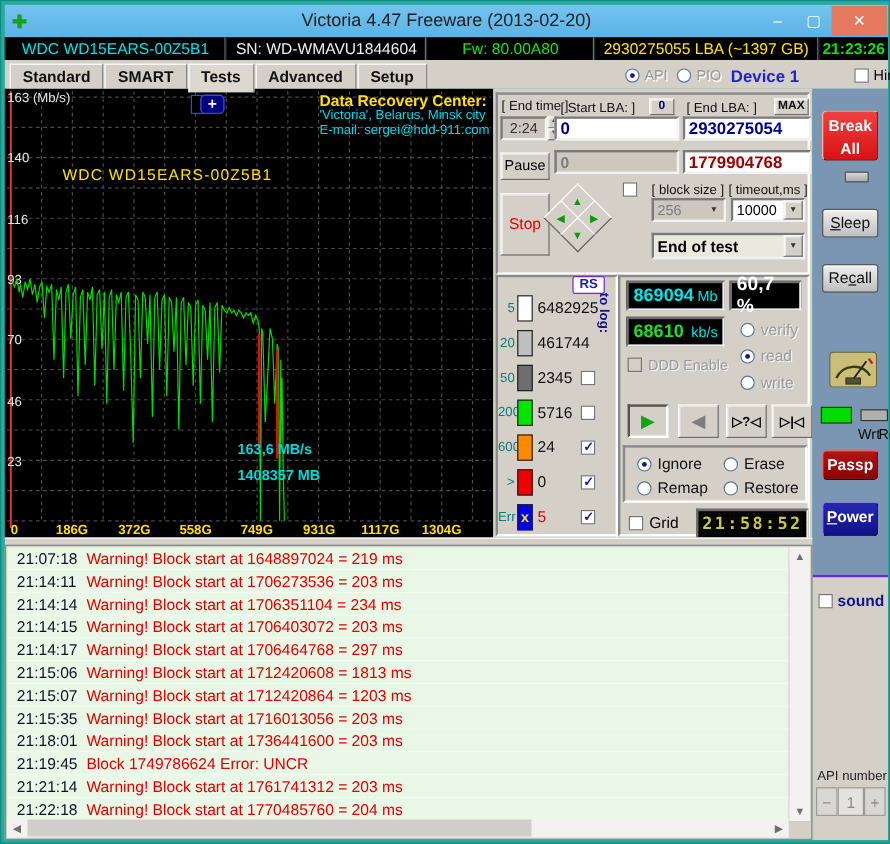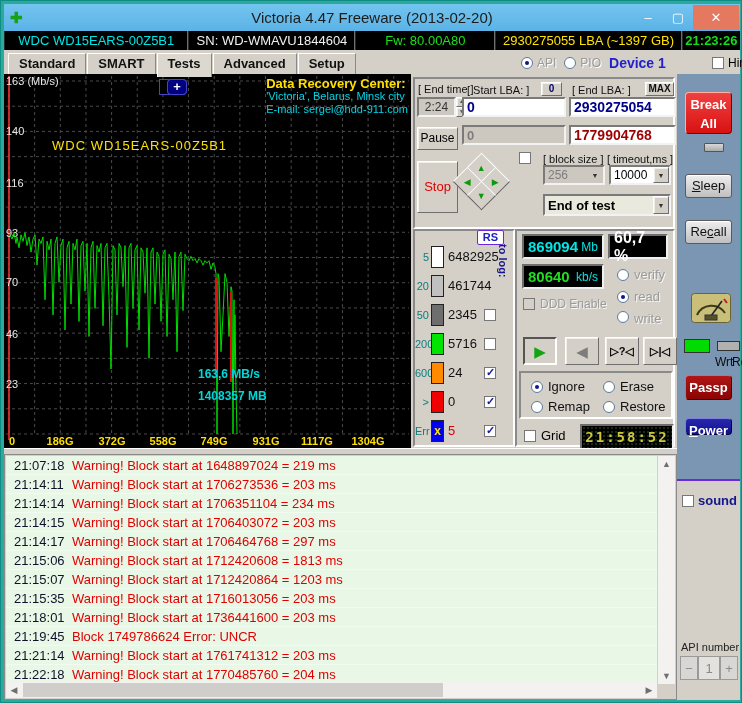--- a/index.html
+++ b/index.html
@@ -100,21 +100,21 @@
   
   #sidebar { left:676px; top:73px; width:63px; height:405px; background:#7b96b2; border-left:1px solid #5d7astro; }
   .sbtn { position:absolute; left:8px; width:47px; text-align:center; color:#fff; font-weight:bold; font-size:13px; border-radius:4px; border:1px solid; }
   #break-all { top:18px; height:42px; background:linear-gradient(#f04040,#d81212); border-color:#ffb0a0 #7a0000 #7a0000 #ffb0a0; line-height:19px; padding-top:2px; }
   .greybtn { position:absolute; left:8px; width:47px; height:24px; background:linear-gradient(#efefef,#bfbfbf); border:1px solid #5a5a5a; border-radius:3px; color:#111; font-size:13px; text-align:center; line-height:22px; box-shadow:inset 0 1px 0 #fff; }
   #mini-btn { position:absolute; left:27px; top:69px; width:20px; height:9px; background:linear-gradient(#d8d8d8,#aaa); border:1px solid #555; border-radius:1px; }
   #gauge { position:absolute; left:14px; top:219px; width:40px; height:30px; }
   .ind { position:absolute; border:1px solid #333; }
   .indlab { position:absolute; font-size:12px; color:#0a0a0a; }
   #passp { top:301px; height:25px; background:linear-gradient(#b01616,#8c0404); border-color:#d86a6a #4a0000 #4a0000 #d86a6a; line-height:23px; }
-  #power { top:344px; height:17px; background:linear-gradient(#2828b0,#101088); border-color:#8080d8 #000040 #000040 #8080d8; line-height:23px; }
+  #power { top:344px; height:29px; background:linear-gradient(#2828b0,#101088); border-color:#8080d8 #000040 #000040 #8080d8; line-height:23px; }
   #power u, #sleep-btn u, #recall-btn u { text-decoration:underline; }
 
   #sidebottom { left:676px; top:478px; width:63px; height:221px; background:#d4d0c8; border-top:2px solid #6d28d9; }
   #sound-row { position:absolute; left:5px; top:12px; display:flex; align-items:center; }
   #sound-row .lbl { margin-left:4px; font-weight:bold; color:#14148c; font-size:13px; }
   #api-label { position:absolute; left:4px; top:160px; font-size:11px; color:#222; }
   #stepper { position:absolute; left:3px; top:175px; display:flex; height:24px; }
   .stepcell { border:1px solid #9a9a9a; background:#d9d7d3; display:flex; align-items:center; justify-content:center; color:#8a8a8a; font-size:13px; }
 
   
@@ -339,33 +339,33 @@
 
     <div id="rpanel" class="gb">
       <div class="lcd" style="left:5px; top:3px; width:82px; height:25px;">
         <span class="num cyan">869094</span>
         <span class="unit cyan">Mb</span>
       </div>
       <div class="lcd" style="left:91px; top:3px; width:60px; height:25px; justify-content:center;">
         <span class="num white" style="font-size:16px;">60,7 %</span>
       </div>
       <div class="lcd" style="left:5px; top:33px; width:82px; height:25px;">
-        <span class="num green">80640</span>
+        <span class="num green">68610</span>
         <span class="unit cyan">kb/s</span>
       </div>
       <div id="oprads">
           <div class="abs" style="left: 100px; top: 36px; display: flex; align-items: center;">
             <span class="radio"></span>
             <span class="oplab">verify</span>
           </div>
           <div class="abs" style="left: 100px; top: 58px; display: flex; align-items: center;">
             <span class="radio on"></span>
             <span class="oplab">read</span>
           </div>
-          <div class="abs" style="left: 100px; top: 80px; display: flex; align-items: flex-start;">
+          <div class="abs" style="left: 100px; top: 80px; display: flex; align-items: center;">
             <span class="radio"></span>
             <span class="oplab">write</span>
           </div>
         </div>
       <div class="abs" style="left:6px; top:66px; display:flex; align-items:center;">
         <span class="cb grey"></span>
         <span class="oplab" style="font-size:12px;">DDD Enable</span>
       </div>
       <div class="tbtn" style="left:6px; top:106px; border:2px solid; border-color:#555 #fff #fff #555; background:#d4d0c8;">
         <span class="tri" style="color:#11a511;">▶</span>

